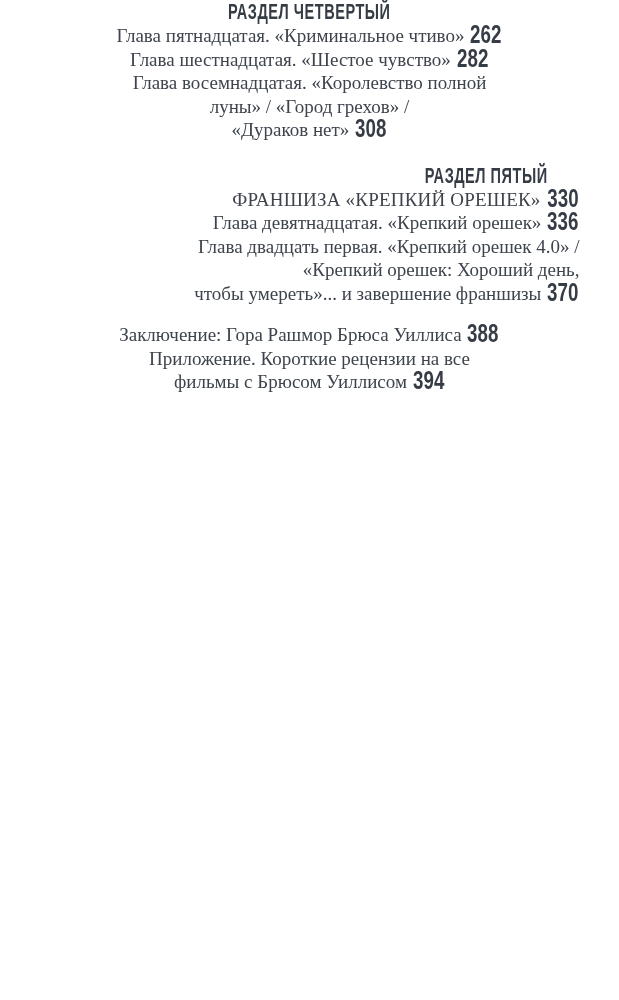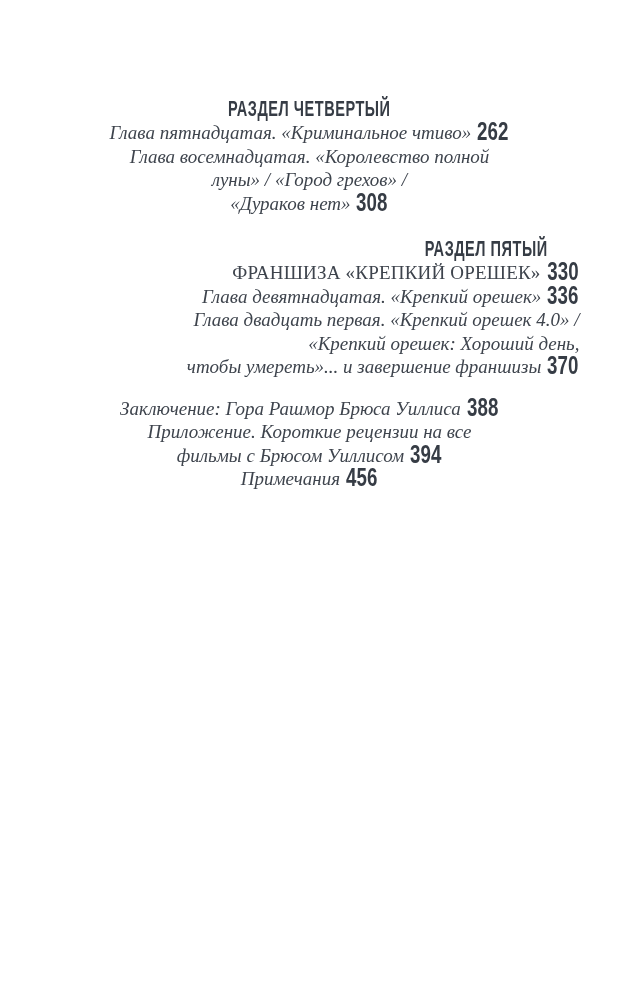--- a/index.html
+++ b/index.html
@@ -5,21 +5,20 @@
   * { margin: 0; padding: 0; box-sizing: border-box; }
   html, body { background: #ffffff; }
   body {
     width: 619px; height: 1000px;
     font-family: "Liberation Serif", serif;
     color: #3e444d;
     overflow: hidden;
   }
   .page {
     width: 619px; height: 1000px;
-    padding-top: 97px;
     overflow: hidden;
     background: #ffffff;
   }
   .toc {
     width: 540px;
     margin: 0 auto;
     text-align: center;
   }
   .toc-section + .toc-section { margin-top: 22px; text-align: right; }
   .kicker {
@@ -39,21 +38,21 @@
   .section-title {
     font-size: 19px;
     line-height: 23.5px;
     letter-spacing: 0.2px;
     white-space: nowrap;
   }
   .entry {
     font-size: 19px;
     line-height: 23.5px;
   }
-  .entry-text { white-space: pre-line; font-style: italic; }
+  .entry-text { white-space: pre-line; }
   .pagenum {
     display: inline-block;
     font-family: "Liberation Sans", sans-serif;
     font-weight: 700;
     font-size: 26px;
     line-height: 0.8;
     color: #363c45;
     transform: scaleX(0.72);
     transform-origin: 50% 82%;
     margin: 0 -5px;
@@ -64,20 +63,22 @@
 </head>
 <body>
 
 <main class="page">
   <div class="toc" id="toc-root">
       <section class="toc-section">
     <h2 class="kicker"><span class="squeeze">РАЗДЕЛ ЧЕТВЕРТЫЙ</span></h2>
     <div class="entries">
           <p class="entry"><span class="entry-text">Глава пятнадцатая. «Криминальное чтиво»</span>
     <span class="pagenum">262</span></p>
+          <p class="entry"><span class="entry-text">Глава шестнадцатая. «Шестое чувство»</span>
+    <span class="pagenum">282</span></p>
           <p class="entry"><span class="entry-text">Глава восемнадцатая. «Королевство полной
 луны» / «Город грехов» /
 «Дураков нет»</span>
     <span class="pagenum">308</span></p>
         </div>
   </section>
       <section class="toc-section">
     <h2 class="kicker"><span class="squeeze">РАЗДЕЛ ПЯТЫЙ</span></h2>
     <p class="section-title"><span>ФРАНШИЗА «КРЕПКИЙ ОРЕШЕК»</span>
       <span class="pagenum">330</span></p>
@@ -89,17 +90,15 @@
 чтобы умереть»... и завершение франшизы</span>
     <span class="pagenum">370</span></p>
         </div>
   </section>
       <div class="backmatter">
         <p class="entry"><span class="entry-text">Заключение: Гора Рашмор Брюса Уиллиса</span>
     <span class="pagenum">388</span></p>
         <p class="entry"><span class="entry-text">Приложение. Короткие рецензии на все
 фильмы с Брюсом Уиллисом</span>
     <span class="pagenum">394</span></p>
-        <p class="entry"><span class="entry-text">Примечания</span>
-    <span class="pagenum">456</span></p>
       </div>
     </div>
 </main>
 
 </body></html>

